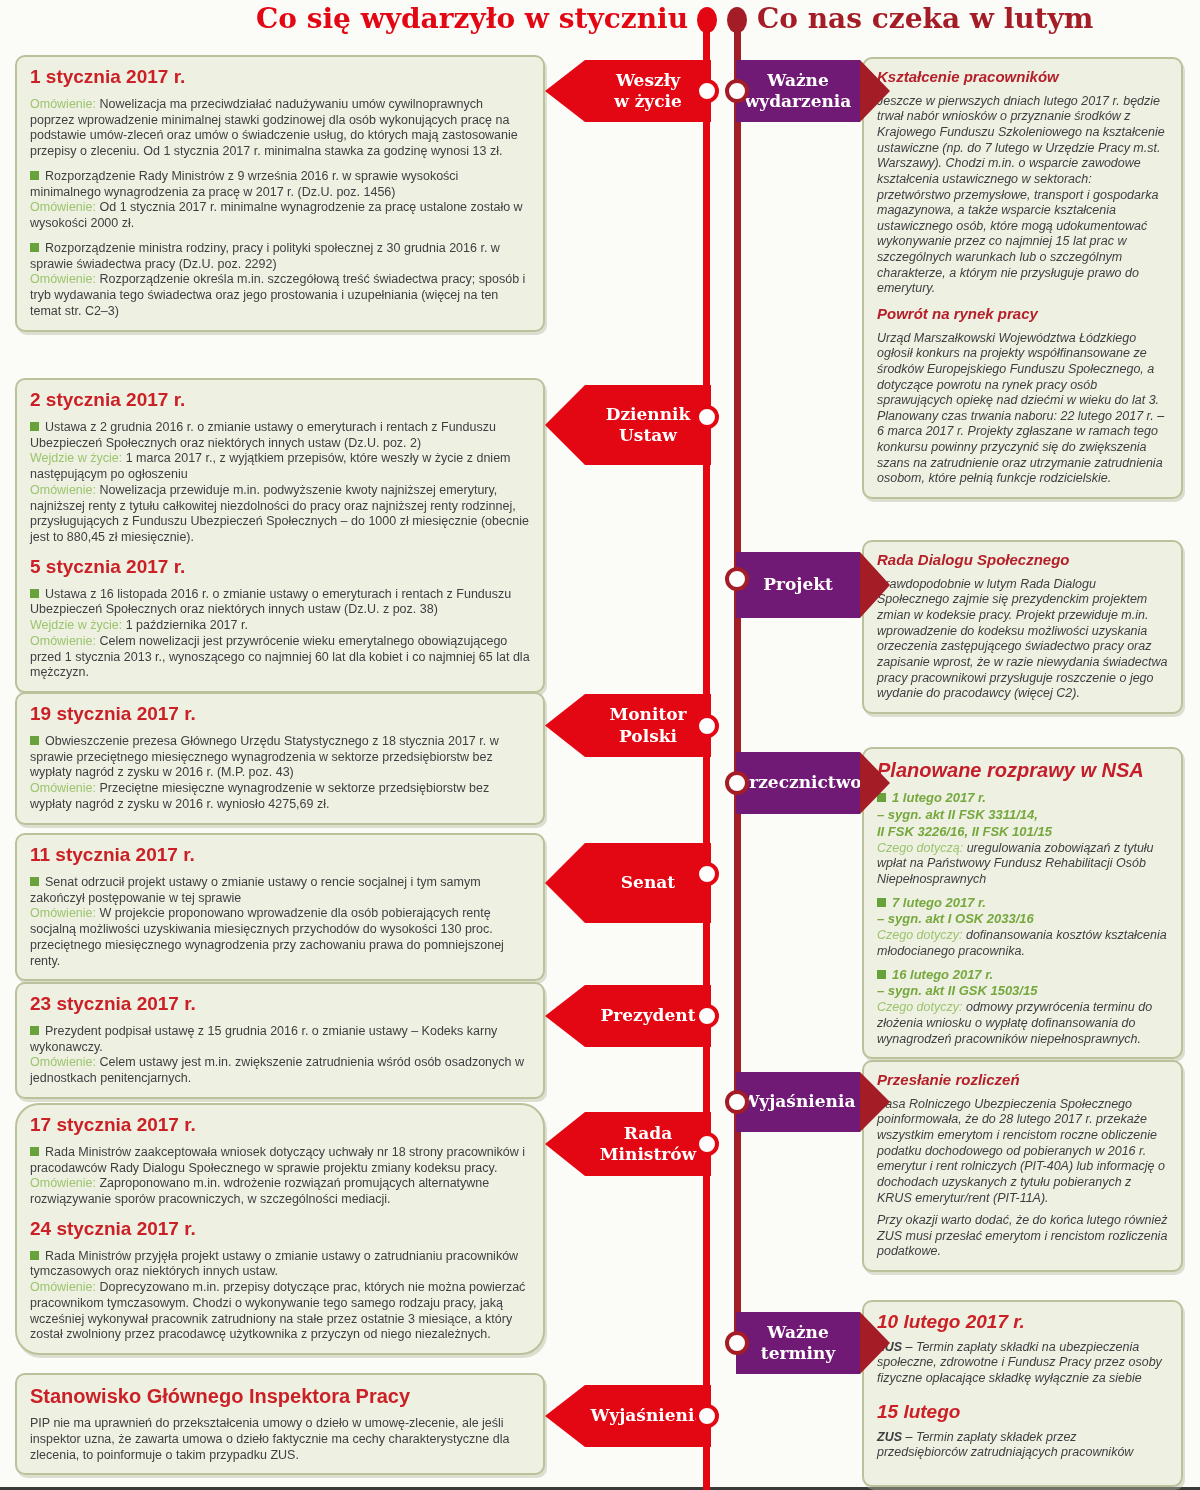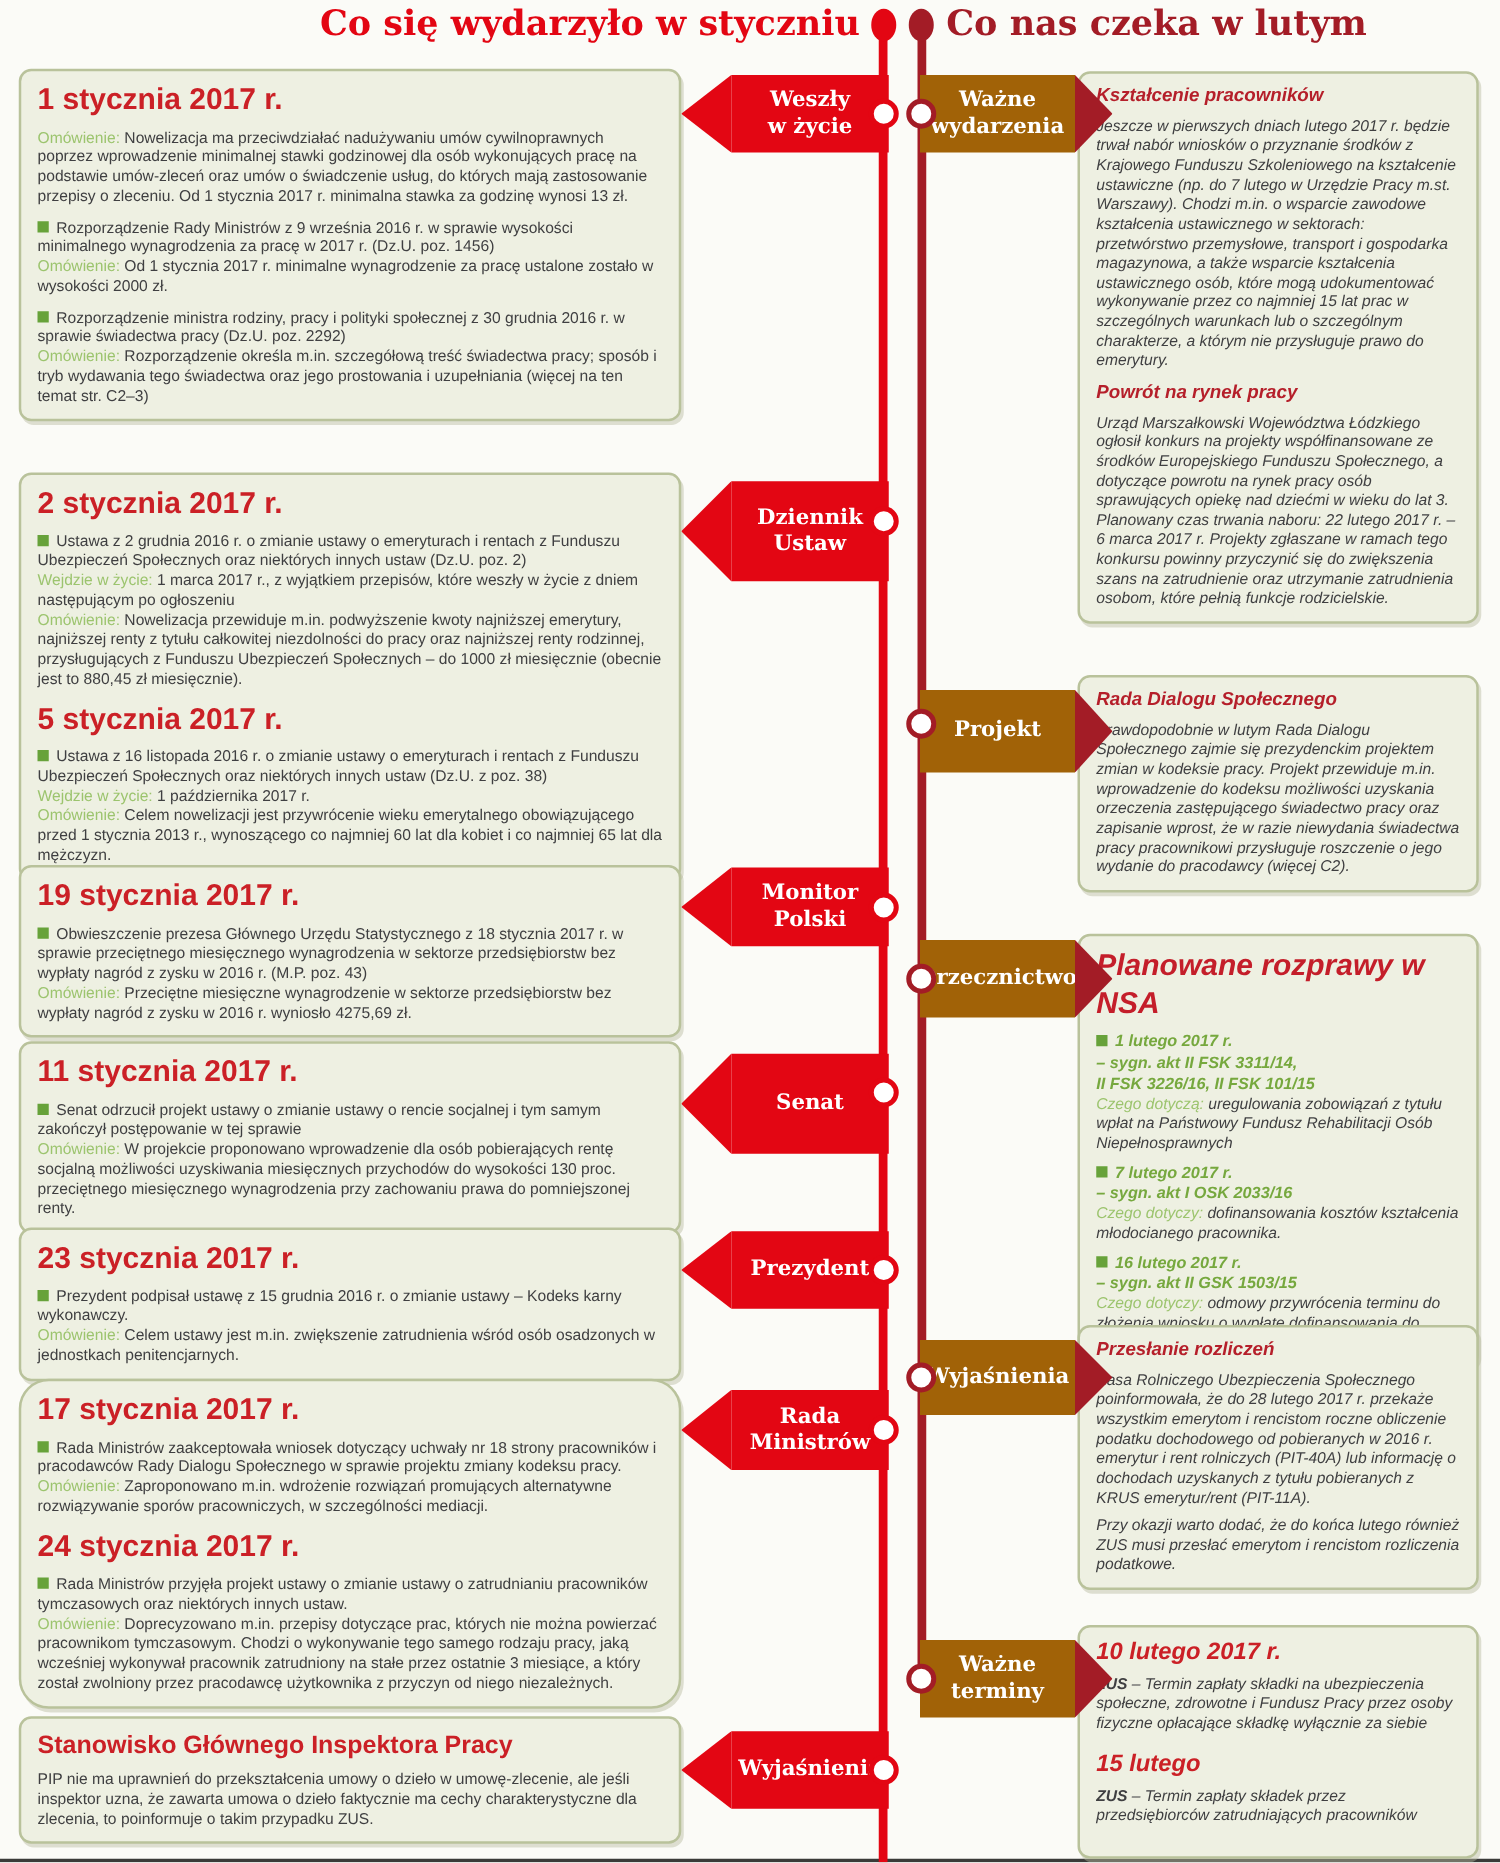--- a/index.html
+++ b/index.html
@@ -17,36 +17,36 @@
   .vline{position:absolute;width:7px;z-index:1;}
   .vline.left{left:703px;top:20px;height:1470px;background:#e30613;}
   .vline.right{left:734px;top:20px;height:1330px;background:#a31c26;}
   
   .banner{position:absolute;z-index:2;display:flex;align-items:center;justify-content:center;
           text-align:center;color:#fff;font-family:"DejaVu Serif",serif;font-weight:bold;
           font-size:17px;line-height:1.25;}
   .banner.bleft{left:585px;width:126px;background:#e30613;}
   .banner.bleft::before{content:'';position:absolute;right:100%;top:0;width:40px;height:100%;
           background:#e30613;clip-path:polygon(100% 0,100% 100%,0 50%);}
-  .banner.bright{left:736px;width:124px;background:#a16207;}
+  .banner.bright{left:736px;width:124px;background:#701a75;}
   .banner.bright::after{content:'';position:absolute;left:100%;top:0;width:30px;height:100%;
           background:#a31c26;clip-path:polygon(0 0,0 100%,100% 50%);}
   .node{position:absolute;width:16px;height:16px;border-radius:50%;background:#fff;z-index:3;}
   .node.nleft{left:695px;border:4px solid #e30613;}
   .node.nright{left:725px;border:4px solid #a31c26;}
   
   .gbox{position:absolute;background:#eef0e2;border:2px solid #b9c29b;border-radius:10px;
         box-shadow:2px 3px 0 rgba(185,186,160,.45);box-sizing:border-box;padding:9px 13px 10px;}
   .gbox.lbox{left:15px;width:530px;font-size:12.5px;line-height:1.26;}
   .gbox.rbox{left:862px;width:321px;font-size:12.5px;line-height:1.25;z-index:0;font-style:italic;}
   .gbox > :first-child{margin-top:0 !important;}
-  .date-heading{color:#cb2026;font-weight:bold;font-size:24px;line-height:1.15;margin:10px 0 3px;}
+  .date-heading{color:#cb2026;font-weight:bold;font-size:19px;line-height:1.15;margin:10px 0 3px;}
   .sub-heading{color:#cb2026;font-weight:bold;font-size:20px;margin:0 0 2px;}
   .rheading{color:#b51f2a;font-weight:bold;font-size:15px;margin:8px 0 1px;}
-  .big-heading{color:#c41e2a;font-weight:bold;font-size:24px;margin:0 0 4px;}
+  .big-heading{color:#c41e2a;font-weight:bold;font-size:20px;margin:0 0 4px;}
   .item{margin-top:9px;}
   .bullet{display:inline-block;width:9px;height:9px;background:#67a23a;margin-right:6px;}
   .glabel{color:#9cc46e;}
   .para{margin-top:7px;}
   .case{margin-top:7px;}
   .case-head{color:#76a83e;font-weight:bold;font-size:13px;line-height:1.3;}
   .zus-strong{font-weight:bold;}
   .date-heading.rb{font-size:19px;margin:14px 0 3px;}
   .bottom-rule{position:absolute;left:0;bottom:0;width:100%;height:3px;background:#3a3a38;}
 </style>

